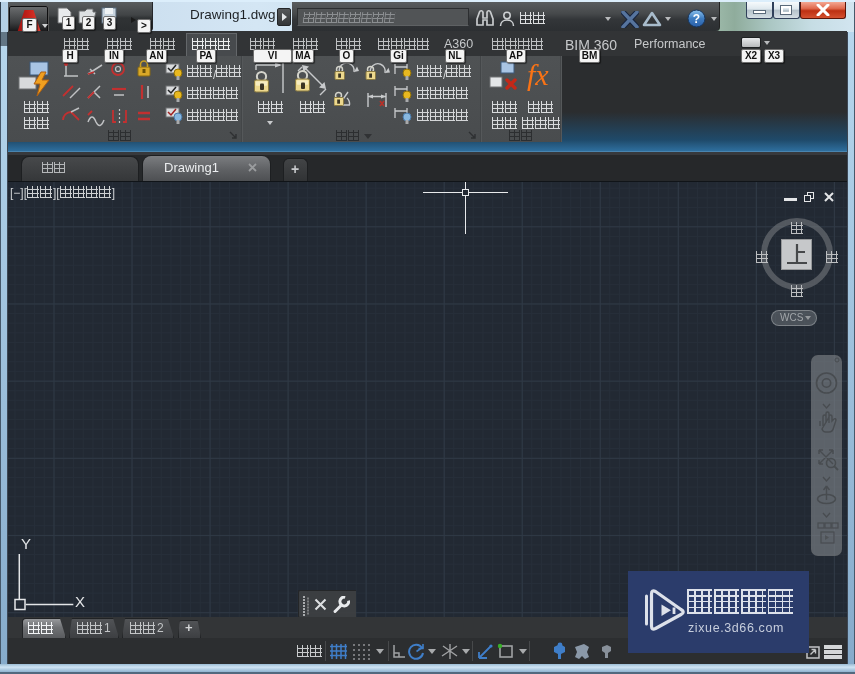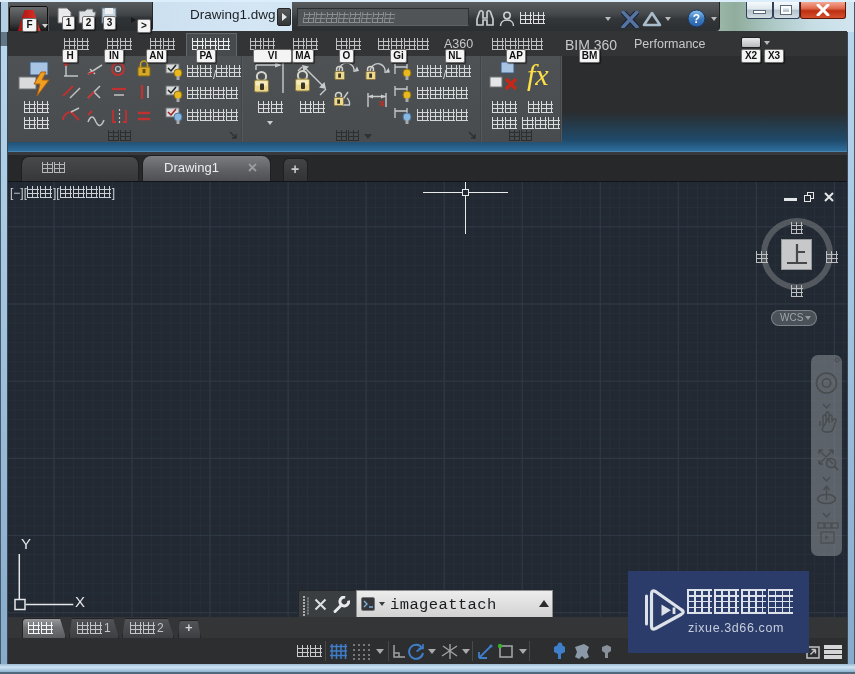--- a/index.html
+++ b/index.html
@@ -300,21 +300,21 @@
 <span class="cj a" style="left:417px;top:87px;--k:#d4d6d8"><i></i><i></i><i></i><i></i></span>
 <span class="cj a" style="left:417px;top:109px;--k:#d4d6d8"><i></i><i></i><i></i><i></i></span>
 
 <svg class="a" style="left:488px;top:60px" width="34" height="36" viewBox="0 0 34 36">
  <rect x="13" y="2" width="13" height="11" fill="#a8c4e4" stroke="#3c5a7c"></rect>
  <rect x="2" y="17" width="12" height="10" fill="#e4e6e8" stroke="#707274"></rect>
  <path d="M19 20 l8 8 M27 20 l-8 8" stroke="#c42818" stroke-width="3.4" stroke-linecap="round"></path>
 </svg>
 <span class="cj a" style="left:492px;top:101px;--k:#d8dadc"><i></i><i></i></span>
 <span class="cj a" style="left:492px;top:117px;--k:#d8dadc"><i></i><i></i></span>
-<div class="a" style="left:527px;top:58px;width:40px;height:36px;font-family:'Liberation Serif',serif;font-style:italic;font-size:30px;color:#fde047">fx</div>
+<div class="a" style="left:527px;top:58px;width:40px;height:36px;font-family:'Liberation Serif',serif;font-style:italic;font-size:30px;color:#f97316">fx</div>
 <span class="cj a" style="left:528px;top:101px;--k:#d8dadc"><i></i><i></i></span>
 <span class="cj a" style="left:522px;top:117px;--k:#d8dadc"><i></i><i></i><i></i></span>
 
 <span class="cj a" style="left:108px;top:130px;--k:#2c2e30"><i style="width:11px;height:11px"></i><i style="width:11px;height:11px"></i></span>
 <svg class="a" style="left:229px;top:131px" width="9" height="9" viewBox="0 0 9 9">
       <path d="M1 1 L7 7 M7 3 v4 h-4" stroke="#2e3032" stroke-width="1.4" fill="none"></path>
     </svg>
 <span class="cj a" style="left:336px;top:130px;--k:#2c2e30"><i style="width:11px;height:11px"></i><i style="width:11px;height:11px"></i></span>
 <div class="a" style="left:364px;top:134px;width:0;height:0;border-left:4px solid transparent;border-right:4px solid transparent;border-top:5px solid #303234"></div>
 <svg class="a" style="left:468px;top:131px" width="9" height="9" viewBox="0 0 9 9">
@@ -403,29 +403,20 @@
 <div class="a" style="left:298px;top:590px;width:58px;height:28px;background:rgba(62,64,66,.92);border:1px solid #242628;border-right:none;border-radius:2px 0 0 2px">
  <div class="a" style="left:4px;top:5px;width:2px;height:2px;background:#aaacae;box-shadow:0 3px 0 #aaacae,0 6px 0 #aaacae,0 9px 0 #aaacae,0 12px 0 #aaacae,0 15px 0 #aaacae,0 18px 0 #aaacae,4px 1.5px 0 #7a7c7e,4px 4.5px 0 #7a7c7e,4px 7.5px 0 #7a7c7e,4px 10.5px 0 #7a7c7e,4px 13.5px 0 #7a7c7e,4px 16.5px 0 #7a7c7e"></div>
  <svg class="a" style="left:14px;top:6px" width="15" height="15" viewBox="0 0 15 15">
         <path d="M2.5 2.5 L12.5 12.5 M12.5 2.5 L2.5 12.5" stroke="#dcdee0" stroke-width="2.1"></path>
       </svg>
  <svg class="a" style="left:33px;top:5px" width="18" height="18" viewBox="0 0 18 18">
   <path d="M3 15.5 L9.5 9" stroke="#e8eaec" stroke-width="3" stroke-linecap="round"></path>
   <path d="M13.2 1.2 a4.4 4.4 0 1 0 3.4 3.4" fill="none" stroke="#e8eaec" stroke-width="3"></path>
  </svg>
     </div>
-<div class="a" style="left:356px;top:590px;width:197px;height:28px;background:linear-gradient(180deg,#ededed,#d2d2d2);border:1px solid #8a8c8e">
- <div class="a" style="left:4px;top:6px;width:14px;height:14px;background:#35373a;border:1px solid #75777a;border-radius:2px"></div>
- <svg class="a" style="left:6px;top:9px" width="11" height="9" viewBox="0 0 11 9">
-        <path d="M1 1 l3 3 -3 3 M6 7 h4" stroke="#7cb2dc" stroke-width="1.4" fill="none"></path>
-      </svg>
- <div class="a" style="left:22px;top:11px;width:0;height:0;border-left:3.5px solid transparent;border-right:3.5px solid transparent;border-top:4.5px solid #3a3c3e"></div>
- <div class="a" style="left:33px;top:5px;font-family:'Liberation Mono',monospace;font-size:15.5px;letter-spacing:.4px;color:#1a1c1e">imageattach</div>
- <div class="a" style="left:182px;top:9px;width:0;height:0;border-left:5.5px solid transparent;border-right:5.5px solid transparent;border-bottom:7px solid #2a2c2e"></div>
-</div>
 
 <div class="a" style="left:8px;top:617px;width:839px;height:21px;background:#333537"></div>
 <div class="a" style="left:22px;top:618px;width:44px;height:20px;background:linear-gradient(180deg,#97999c,#6f7174 45%,#5a5c5f);border:1px solid #212325;border-bottom:none;border-radius:4px 4px 0 0;clip-path:polygon(0 0,86% 0,100% 100%,0 100%)"></div>
 <span class="cj a" style="left:28px;top:622px;--k:#f2f4f6"><i></i><i></i></span>
 <div class="a" style="left:69px;top:618px;width:50px;height:20px;background:linear-gradient(180deg,#515356,#3d3f42);border:1px solid #212325;border-bottom:none;border-radius:4px 4px 0 0;clip-path:polygon(6% 0,88% 0,100% 100%,0 100%)"></div>
 <span class="cj a" style="left:77px;top:622px;--k:#c2c4c6"><i></i><i></i></span>
 <div class="a" style="left:104px;top:621px;font-size:12px;color:#c2c4c6">1</div>
 <div class="a" style="left:122px;top:618px;width:52px;height:20px;background:linear-gradient(180deg,#515356,#3d3f42);border:1px solid #212325;border-bottom:none;border-radius:4px 4px 0 0;clip-path:polygon(6% 0,88% 0,100% 100%,0 100%)"></div>
 <span class="cj a" style="left:130px;top:622px;--k:#c2c4c6"><i></i><i></i></span>
 <div class="a" style="left:157px;top:621px;font-size:12px;color:#c2c4c6">2</div>

